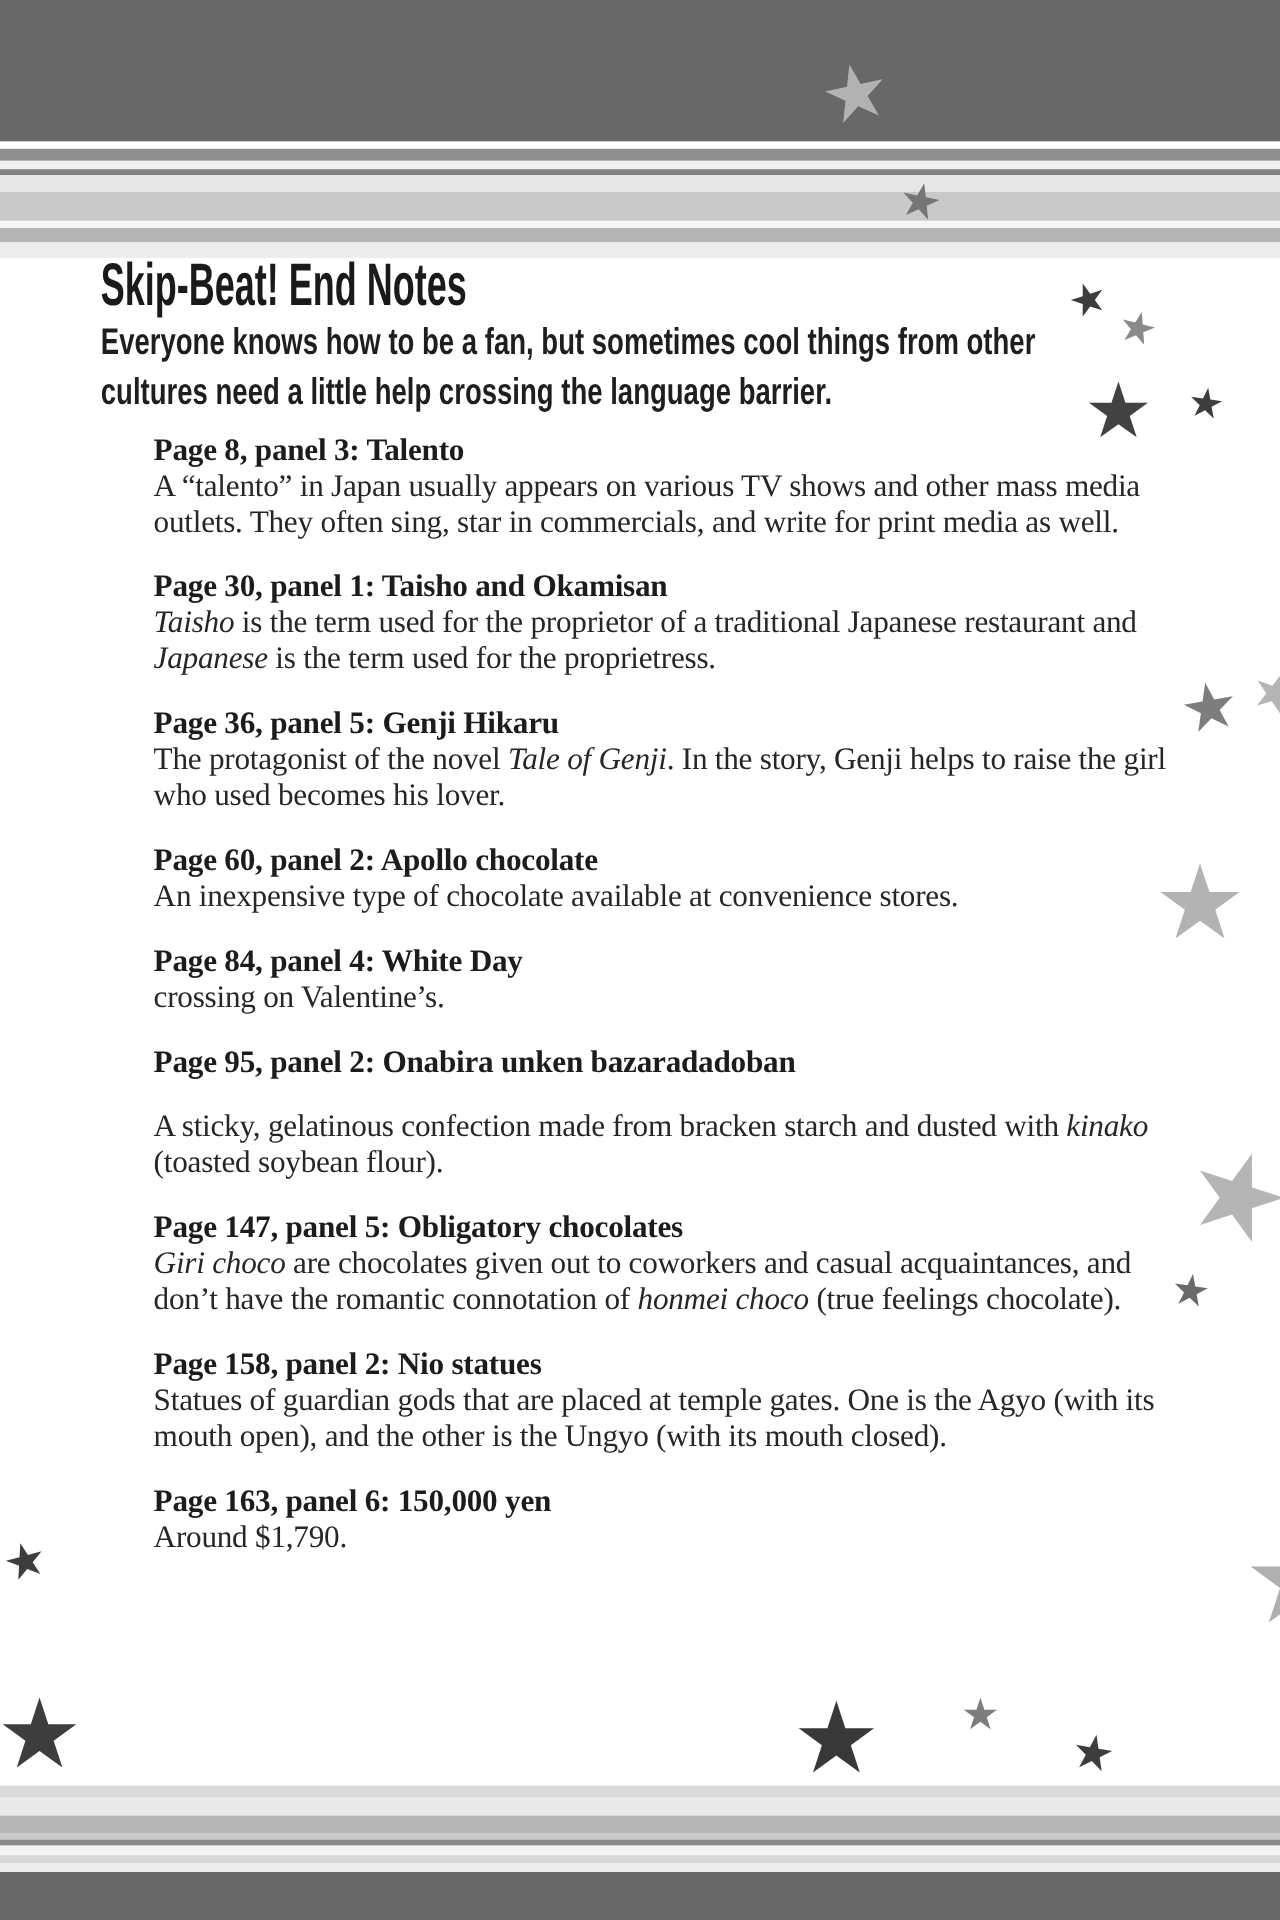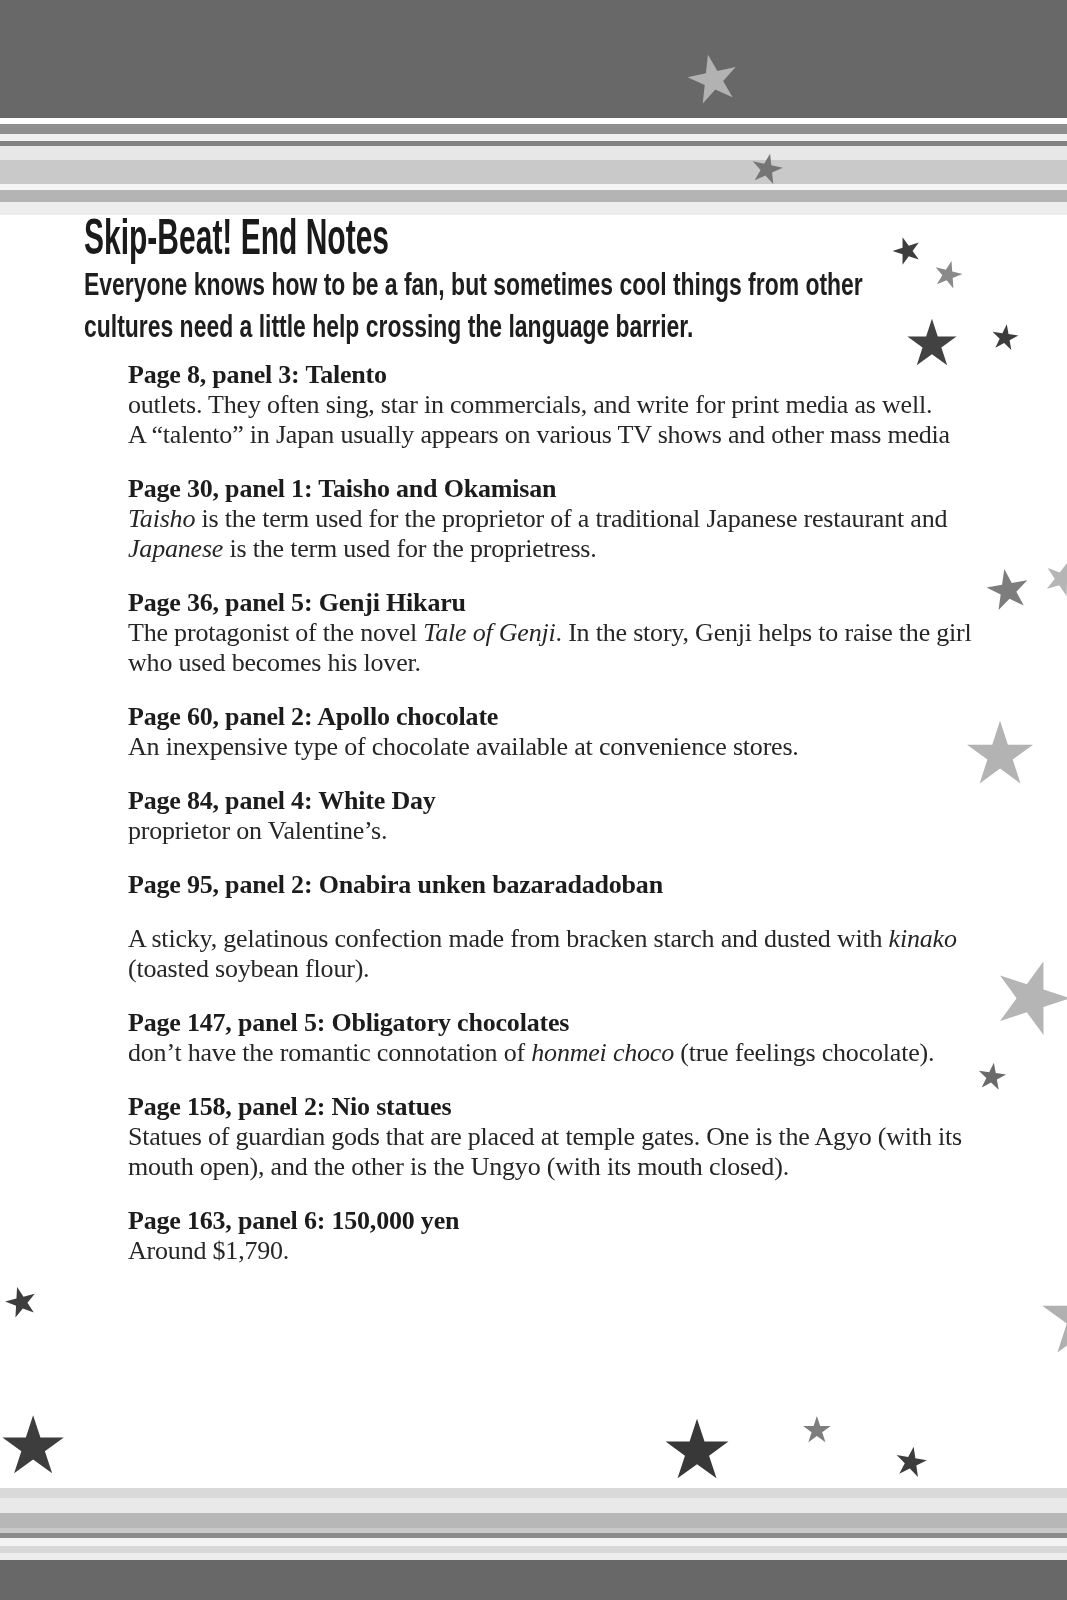--- a/index.html
+++ b/index.html
@@ -105,22 +105,22 @@
   <div class="title">Skip-Beat! End Notes</div>
   <div class="subtitle">
     <div>Everyone knows how to be a fan, but sometimes cool things from other</div>
     <div>cultures need a little help crossing the language barrier.</div>
   </div>
 
   <div class="notes">
       <div class="note">
         <div class="note-header">Page 8, panel 3: Talento</div>
         <div class="note-body">
+          <div class="body-line">A “talento” in Japan usually appears on various TV shows and other mass media</div>
           <div class="body-line">outlets. They often sing, star in commercials, and write for print media as well.</div>
-          <div class="body-line">A “talento” in Japan usually appears on various TV shows and other mass media</div>
         </div>
       </div>
       <div class="note">
         <div class="note-header">Page 30, panel 1: Taisho and Okamisan</div>
         <div class="note-body">
           <div class="body-line"><em>Taisho</em> is the term used for the proprietor of a traditional Japanese restaurant and</div>
           <div class="body-line"><em>Japanese</em> is the term used for the proprietress.</div>
         </div>
       </div>
       <div class="note">
@@ -132,35 +132,36 @@
       </div>
       <div class="note">
         <div class="note-header">Page 60, panel 2: Apollo chocolate</div>
         <div class="note-body">
           <div class="body-line">An inexpensive type of chocolate available at convenience stores.</div>
         </div>
       </div>
       <div class="note">
         <div class="note-header">Page 84, panel 4: White Day</div>
         <div class="note-body">
-          <div class="body-line">proprietor on Valentine’s.</div>
+          <div class="body-line">crossing on Valentine’s.</div>
         </div>
       </div>
       <div class="note">
         <div class="note-header">Page 95, panel 2: Onabira unken bazaradadoban</div>
       </div>
       <div class="note">
         <div class="note-body">
           <div class="body-line">A sticky, gelatinous confection made from bracken starch and dusted with <em>kinako</em></div>
           <div class="body-line">(toasted soybean flour).</div>
         </div>
       </div>
       <div class="note">
         <div class="note-header">Page 147, panel 5: Obligatory chocolates</div>
         <div class="note-body">
+          <div class="body-line"><em>Giri choco</em> are chocolates given out to coworkers and casual acquaintances, and</div>
           <div class="body-line">don’t have the romantic connotation of <em>honmei choco</em> (true feelings chocolate).</div>
         </div>
       </div>
       <div class="note">
         <div class="note-header">Page 158, panel 2: Nio statues</div>
         <div class="note-body">
           <div class="body-line">Statues of guardian gods that are placed at temple gates. One is the Agyo (with its</div>
           <div class="body-line">mouth open), and the other is the Ungyo (with its mouth closed).</div>
         </div>
       </div>

